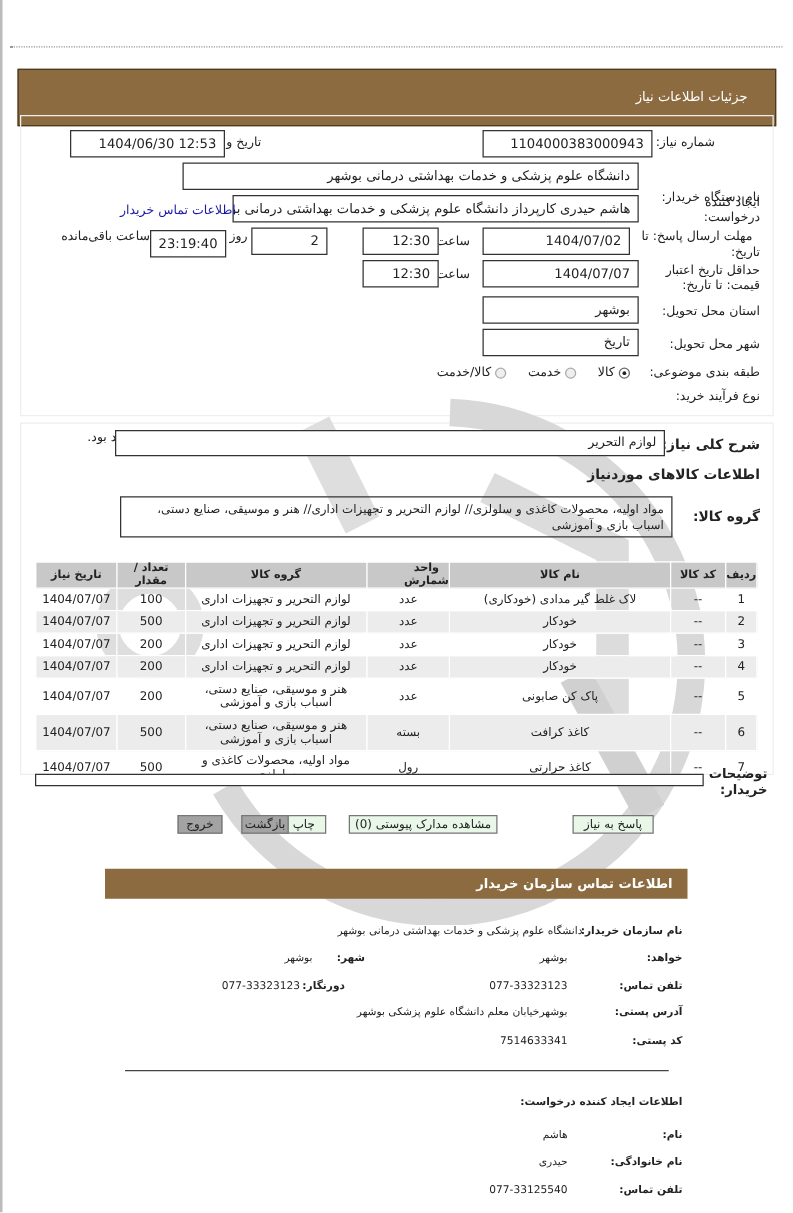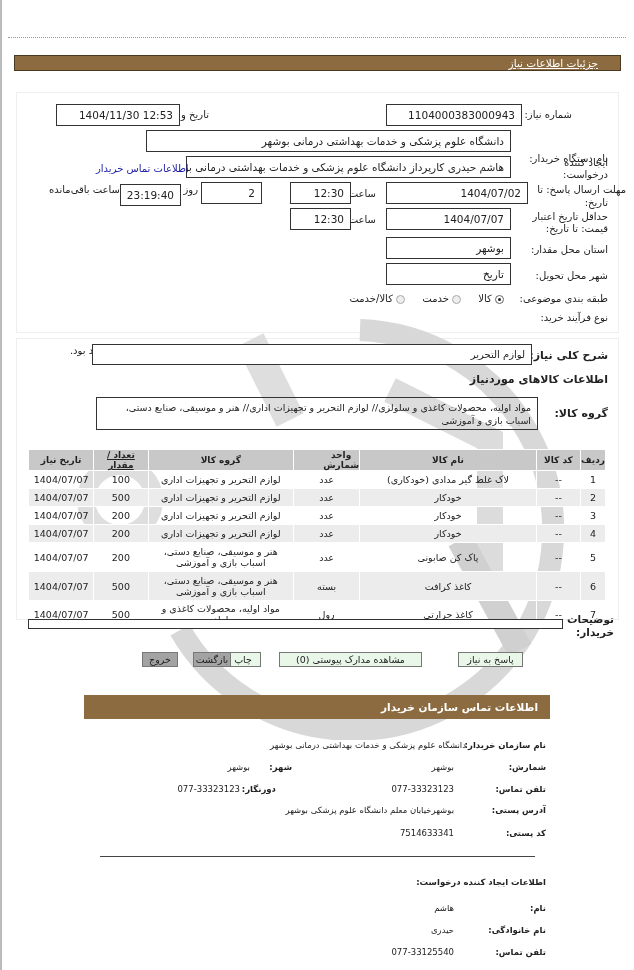--- a/index.html
+++ b/index.html
@@ -1,23 +1,23 @@
 <!DOCTYPE html>
 <html><head>
 <meta charset="utf-8">
 <style>
   * { box-sizing: border-box; margin: 0; padding: 0; }
   html, body { width: 634px; height: 970px; background: #ffffff; overflow: hidden; }
   body { font-family: "DejaVu Sans", sans-serif; font-size: 10px; color: #222; position: relative; direction: rtl; }
   .left-rule { position: absolute; left: 0; top: 0; width: 2px; height: 970px; background: #bbbbbb; }
   .dotted-rule { position: absolute; left: 8px; right: 8px; top: 37px; border-top: 1px dotted #999; }
   .section-header {
-    position: absolute; left: 14px; width: 607px; height: 16px; top: 55px;
+    position: absolute; left: 14px; width: 607px; height: 46px; top: 55px;
     background: #8b6b3f; border: 1px solid #4a3a22; color: #fff;
-    font-size: 10.5px; padding-right: 22px; display: flex; align-items: center; text-decoration: underline;
+    font-size: 10.5px; padding-right: 22px; display: flex; align-items: center;
   }
   .panel { position: absolute; left: 16px; width: 603px; border: 1px solid #eee; }
   .watermark { position: absolute; left: 60px; top: 300px; width: 560px; height: 440px; pointer-events: none; }
   .abs { position: absolute; }
   .label { position: absolute; font-size: 10px; color: #222; white-space: nowrap; text-align: right; }
   .field {
     position: absolute; height: 22px; border: 1px solid #333; background: #fff;
     font-size: 10.5px; padding: 0 6px; display: flex; align-items: center; white-space: nowrap; overflow: hidden;
   }
   .field.ltr { direction: ltr; justify-content: flex-end; }
@@ -60,47 +60,47 @@
   <path d="M300 30 A200 200 0 1 1 120 330" fill="none" stroke="#d8d8d8" stroke-width="22"></path>
   <path d="M330 90 L430 140 L430 300" fill="none" stroke="#dcdcdc" stroke-width="26"></path>
   <circle cx="60" cy="200" r="34" fill="none" stroke="#dedede" stroke-width="18"></circle>
   <path d="M190 40 L230 120" stroke="#dedede" stroke-width="30"></path>
   <path d="M400 240 L460 350" stroke="#d0d0d0" stroke-width="26"></path>
 </svg>
 
 <span class="label" style="right:62px;top:109px;">شماره نیاز:</span>
 <div class="field ltr" style="left:386px;top:104px;width:136px;">1104000383000943</div>
 <span class="label" style="right:425px;top:109px;">تاریخ و ساعت اعلان عمومی:</span>
-<div class="field ltr" style="left:56px;top:104px;width:124px;">1404/11/30 12:53</div>
+<div class="field ltr" style="left:56px;top:104px;width:124px;">1404/06/30 12:53</div>
 
 <span class="label" style="right:26px;top:137px;margin-top:16px;">نام دستگاه خریدار:</span>
 <div class="field" style="left:146px;top:130px;width:365px;">دانشگاه علوم پزشکی و خدمات بهداشتی درمانی بوشهر</div>
 
 <span class="label" style="right:26px;top:157px;text-align:center;">ایجاد کننده</span>
 <span class="label" style="right:26px;top:169px;">درخواست:</span>
 <div class="field" style="left:186px;top:156px;width:325px;">هاشم حیدری کارپرداز دانشگاه علوم پزشکی و خدمات بهداشتی درمانی بوشهر</div>
 <span class="link" style="left:96px;top:163px;">اطلاعات تماس خریدار</span>
 
-<span class="label" style="right:8px;top:184px;">مهلت ارسال پاسخ: تا</span>
+<span class="label" style="right:32px;top:184px;">مهلت ارسال پاسخ: تا</span>
 <span class="label" style="right:26px;top:197px;">تاریخ:</span>
-<div class="field ltr" style="left:386px;top:182px;width:142px;">1404/07/02</div>
+<div class="field ltr" style="left:386px;top:182px;width:118px;">1404/07/02</div>
 <span class="label" style="right:258px;top:188px;">ساعت</span>
 <div class="field ltr" style="left:290px;top:182px;width:61px;">12:30</div>
 <span class="label" style="right:436px;top:184px;">روز</span>
 <div class="field ltr" style="left:201px;top:182px;width:61px;">2</div>
 <div class="field ltr" style="left:120px;top:184px;width:61px;">23:19:40</div>
 <span class="label" style="right:514px;top:184px;">ساعت باقی‌مانده</span>
 
 <span class="label" style="right:26px;top:211px;">حداقل تاریخ اعتبار</span>
 <span class="label" style="right:26px;top:223px;">قیمت: تا تاریخ:</span>
 <div class="field ltr" style="left:386px;top:208px;width:125px;">1404/07/07</div>
 <span class="label" style="right:258px;top:214px;">ساعت</span>
 <div class="field ltr" style="left:290px;top:208px;width:61px;">12:30</div>
 
-<span class="label" style="right:26px;top:244px;">استان محل مقدار:</span>
+<span class="label" style="right:26px;top:244px;">استان محل تحویل:</span>
 <div class="field" style="left:386px;top:237px;width:125px;">بوشهر</div>
 <span class="label" style="right:26px;top:270px;">شهر محل تحویل:</span>
 <div class="field" style="left:386px;top:263px;width:125px;">تاریخ</div>
 
 <span class="label" style="right:26px;top:293px;">طبقه بندی موضوعی:</span>
 <div class="abs" style="right:130px;top:293px;white-space:nowrap;">
   <span class="radio on"></span>
   <span style="margin-left:14px;">کالا</span>
   <span class="radio"></span>
   <span style="margin-left:14px;">خدمت</span>
@@ -125,21 +125,21 @@
 <div class="abs" style="left:96px;top:397px;width:442px;height:33px;border:1px solid #333;font-size:9.5px;padding:3px 6px;line-height:13px;white-space:normal;">مواد اولیه، محصولات کاغذی و سلولزی// لوازم التحریر و تجهیزات اداری// هنر و موسیقی، صنایع دستی، اسباب بازی و آموزشی</div>
 
 <table class="items">
   <thead>
     <tr>
       <th style="width:22px;">ردیف</th>
       <th style="width:44px;">کد کالا</th>
       <th style="width:176px;">نام کالا</th>
       <th style="width:62px;padding-left:29px;">واحد شمارش</th>
       <th style="width:145px;">گروه کالا</th>
-      <th style="width:54px;text-decoration:underline;">تعداد / مقدار</th>
+      <th style="width:54px;">تعداد / مقدار</th>
       <th style="width:65px;">تاریخ نیاز</th>
     </tr>
   </thead>
   <tbody>
     <tr style="height:18px;">
       <td>1</td>
       <td>--</td>
       <td>لاک غلط گیر مدادی (خودکاری)</td>
       <td>عدد</td>
       <td>لوازم التحریر و تجهیزات اداری</td>
@@ -201,33 +201,33 @@
       <td>1404/07/07</td>
     </tr>
   </tbody>
 </table>
 
 <span class="label bold" style="right:20px;top:613px;font-size:10.5px;">توضیحات</span>
 <span class="label bold" style="right:20px;top:626px;font-size:10.5px;">خریدار:</span>
 <div class="field" style="left:28px;top:619px;width:535px;height:10px;"></div>
 
 <div class="btn green" style="left:458px;width:65px;">پاسخ به نیاز</div>
-<div class="btn green" style="left:279px;width:143px;">مشاهده مدارک پیوستی (0)</div>
+<div class="btn green" style="left:279px;width:119px;">مشاهده مدارک پیوستی (0)</div>
 <div class="btn green" style="left:225px;width:36px;">چاپ</div>
 <div class="btn pink" style="left:172px;width:38px;">بازگشت</div>
 <div class="btn pink" style="left:121px;width:36px;">خروج</div>
 
 <div class="contact-header">
   <span>اطلاعات تماس سازمان خریدار</span>
 </div>
 
 <span class="c-label" style="right:88px;top:740px;">نام سازمان خریدار:</span>
 <span class="c-val" style="right:168px;top:740px;">دانشگاه علوم پزشکی و خدمات بهداشتی درمانی بوشهر</span>
 
-<span class="c-label" style="right:88px;top:762px;">شمارش:</span>
+<span class="c-label" style="right:88px;top:762px;">خواهد:</span>
 <span class="c-val" style="right:180px;top:762px;">بوشهر</span>
 <span class="c-label" style="right:342px;top:762px;">شهر:</span>
 <span class="c-val" style="right:384px;top:762px;">بوشهر</span>
 
 <span class="c-label" style="right:88px;top:784px;">تلفن تماس:</span>
 <span class="c-val ltr" style="right:180px;top:784px;">077-33323123</span>
 <span class="c-label" style="right:358px;top:784px;">دورنگار:</span>
 <span class="c-val ltr" style="right:394px;top:784px;">077-33323123</span>
 
 <span class="c-label" style="right:88px;top:805px;">آدرس پستی:</span>

